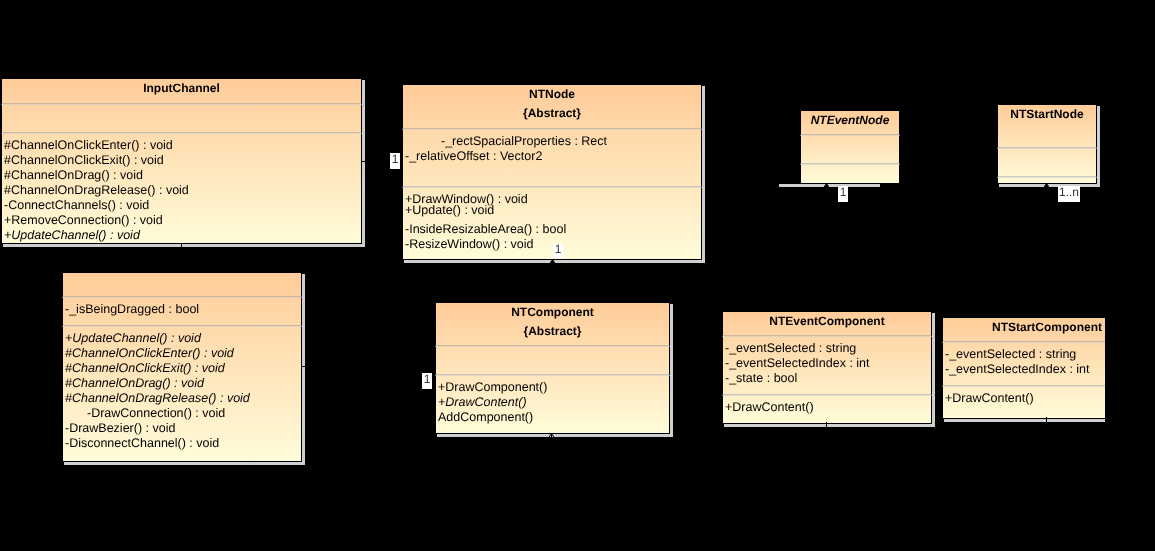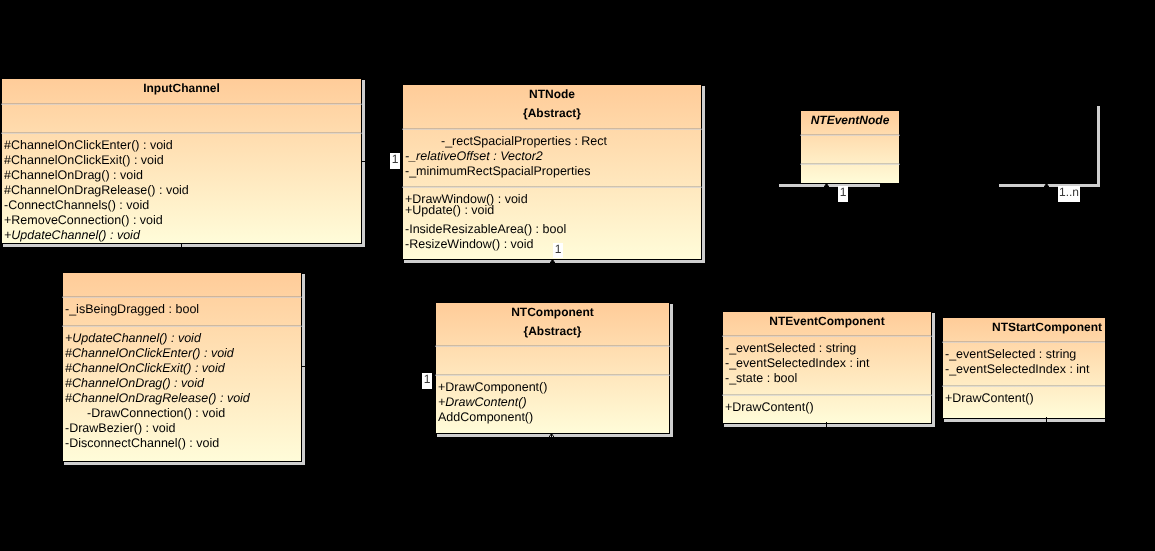--- a/index.html
+++ b/index.html
@@ -82,40 +82,44 @@
       <div class="cls-line" style="top: 133px; margin-left: 22px;">-DrawConnection() : void</div>
       <div class="cls-line" style="top: 148px;">-DrawBezier() : void</div>
       <div class="cls-line" style="top: 163px;">-DisconnectChannel() : void</div>
     </div>
     <div class="umlbox" style="left: 402px; top: 84px; width: 300px; height: 176px; background: linear-gradient(rgb(255, 204, 153) 0%, rgb(255, 252, 217) 100%);">
       <div class="divider" style="top: 43px;"></div>
       <div class="divider" style="top: 101px;"></div>
       <div class="cls-title" style="top: 2px;">NTNode</div>
       <div class="cls-stereo" style="top: 21px;">{Abstract}</div>
       <div class="cls-line" style="top: 49px; margin-left: 36px;">-_rectSpacialProperties : Rect</div>
-      <div class="cls-line" style="top: 64px; font-style: italic;">-_relativeOffset : Vector2</div>
-      <div class="cls-line" style="top: 79px;">-_minimumRectSpacialProperties</div>
+      <div class="cls-line" style="top: 64px;">-_relativeOffset : Vector2</div>
       <div class="cls-line" style="top: 107px;">+DrawWindow() : void</div>
       <div class="cls-line" style="top: 118px;">+Update() : void</div>
       <div class="cls-line" style="top: 137px;">-InsideResizableArea() : bool</div>
       <div class="cls-line" style="top: 152px;">-ResizeWindow() : void</div>
     </div>
     <div class="umlbox" style="left: 435px; top: 302px; width: 235px; height: 132px; background: linear-gradient(rgb(255, 204, 153) 0%, rgb(255, 252, 217) 100%);">
       <div class="divider" style="top: 42px;"></div>
       <div class="divider" style="top: 71px;"></div>
       <div class="cls-title" style="top: 2px;">NTComponent</div>
       <div class="cls-stereo" style="top: 21px;">{Abstract}</div>
       <div class="cls-line" style="top: 77px;">+DrawComponent()</div>
       <div class="cls-line ital" style="top: 92px;">+DrawContent()</div>
       <div class="cls-line" style="top: 107px;">AddComponent()</div>
     </div>
     <div class="umlbox" style="left: 800px; top: 110px; width: 100px; height: 74px; background: linear-gradient(rgb(255, 204, 153) 0%, rgb(255, 252, 217) 100%); font-style: italic;">
       <div class="divider" style="top: 23px;"></div>
       <div class="divider" style="top: 52px;"></div>
       <div class="cls-title" style="top: 2px;">NTEventNode</div>
+    </div>
+    <div class="umlbox" style="left: 997px; top: 104px; width: 100px; height: 80px; background: linear-gradient(rgb(255, 204, 153) 0%, rgb(255, 252, 217) 100%);">
+      <div class="divider" style="top: 42px;"></div>
+      <div class="divider" style="top: 71px;"></div>
+      <div class="cls-title" style="top: 2px;">NTStartNode</div>
     </div>
     <div class="umlbox" style="left: 722px; top: 311px; width: 210px; height: 113px; background: linear-gradient(rgb(255, 204, 153) 0%, rgb(255, 252, 217) 100%);">
       <div class="divider" style="top: 23px;"></div>
       <div class="divider" style="top: 82px;"></div>
       <div class="cls-title" style="top: 2px;">NTEventComponent</div>
       <div class="cls-line" style="top: 29px;">-_eventSelected : string</div>
       <div class="cls-line" style="top: 44px;">-_eventSelectedIndex :  int</div>
       <div class="cls-line" style="top: 59px;">-_state : bool</div>
       <div class="cls-line" style="top: 88px;">+DrawContent()</div>
     </div>

